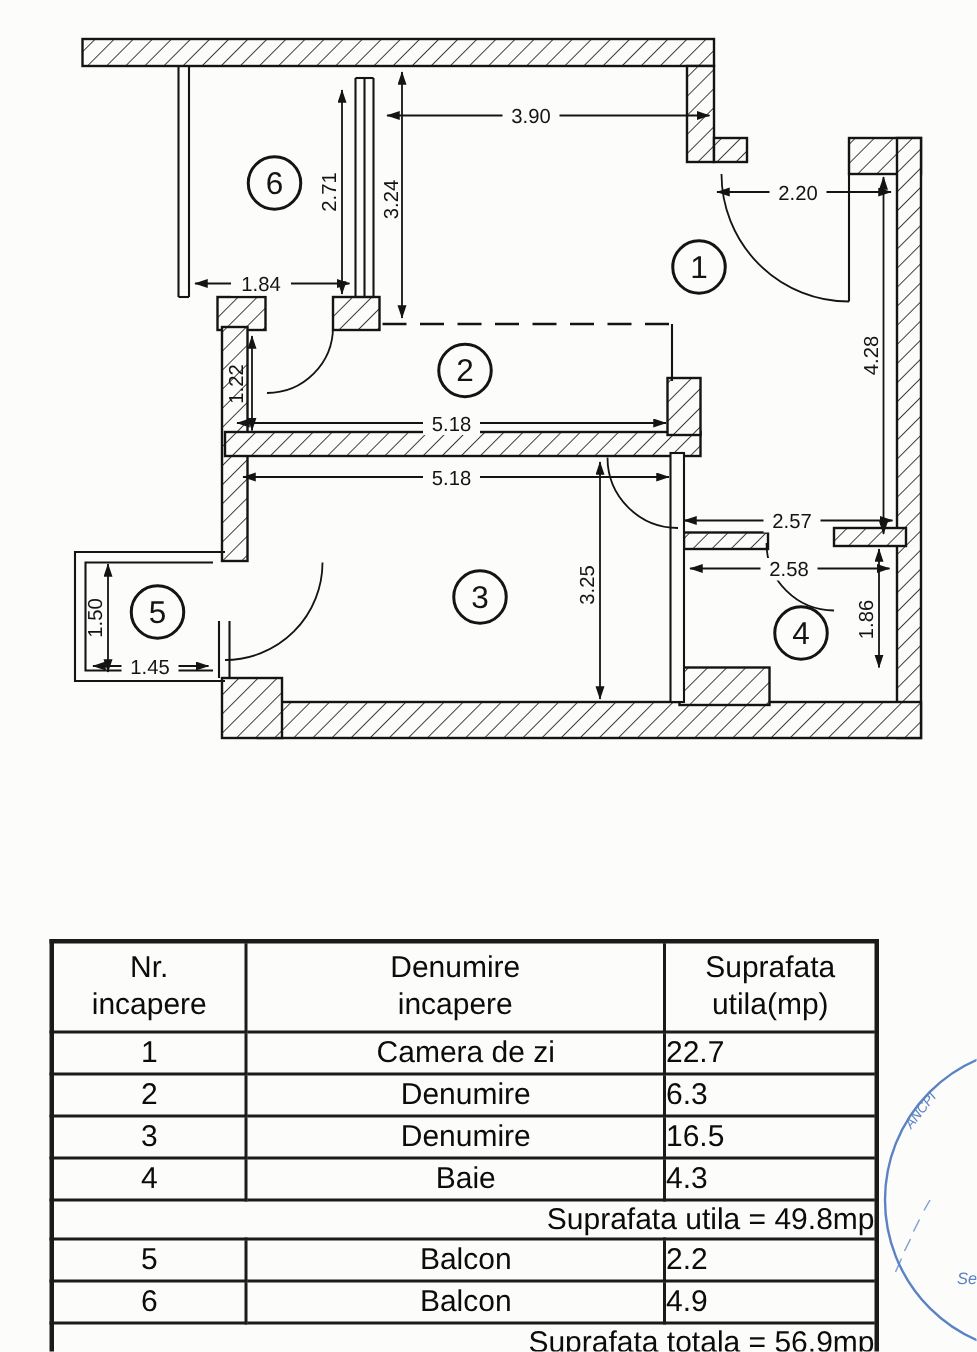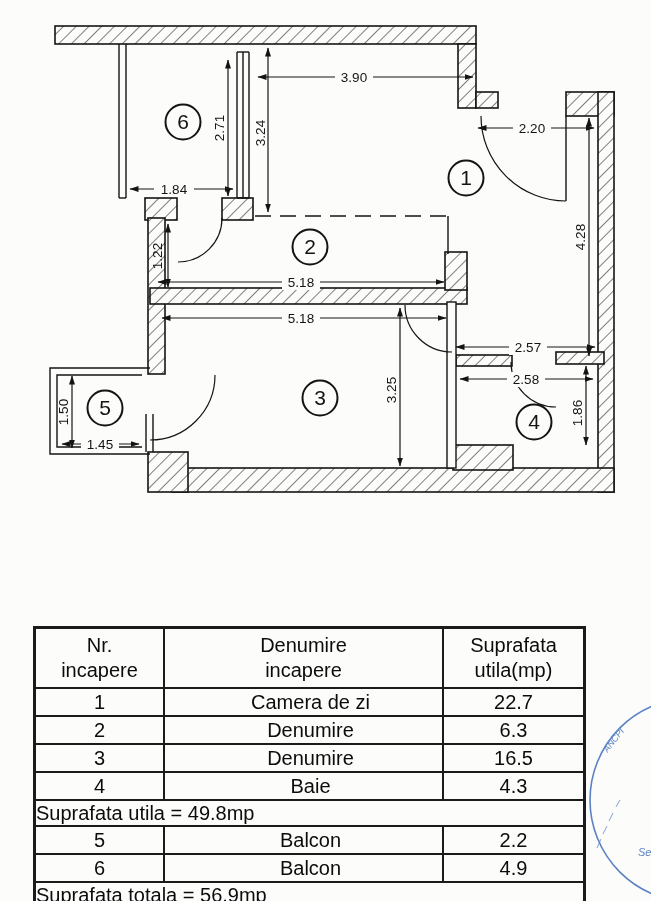--- a/index.html
+++ b/index.html
@@ -27,24 +27,24 @@
   }
   .areas-table th,.areas-table td{
     border:2px solid #1b1b1b;
     padding:0;
     font-weight:400;
     overflow:hidden;
     white-space:nowrap;
   }
   .areas-table tr.hdr th{height:58px;text-align:center;line-height:1.25;vertical-align:middle;}
   .areas-table tr.row td{height:26px;}
-  .areas-table tr.sum td{height:24px;text-align:left;}
+  .areas-table tr.sum td{height:24px;text-align:right;}
   .col-nr{width:127px;text-align:center;}
   .col-name{width:277px;text-align:center;padding-left:14px !important;}
-  .col-area{width:139px;text-align:center;}
+  .col-area{width:139px;text-align:left;}
 </style>
 </head>
 <body>
 
 <svg id="plan-svg" width="651" height="901" viewBox="0 0 651 901">
   <defs>
     <pattern id="hatch" width="9" height="9" patternUnits="userSpaceOnUse" patternTransform="rotate(45)">
       <rect width="9" height="9" fill="#fcfcfa"></rect>
       <line x1="0" y1="0" x2="0" y2="9" stroke="#2a2a2a" stroke-width="1.2"></line>
     </pattern>

